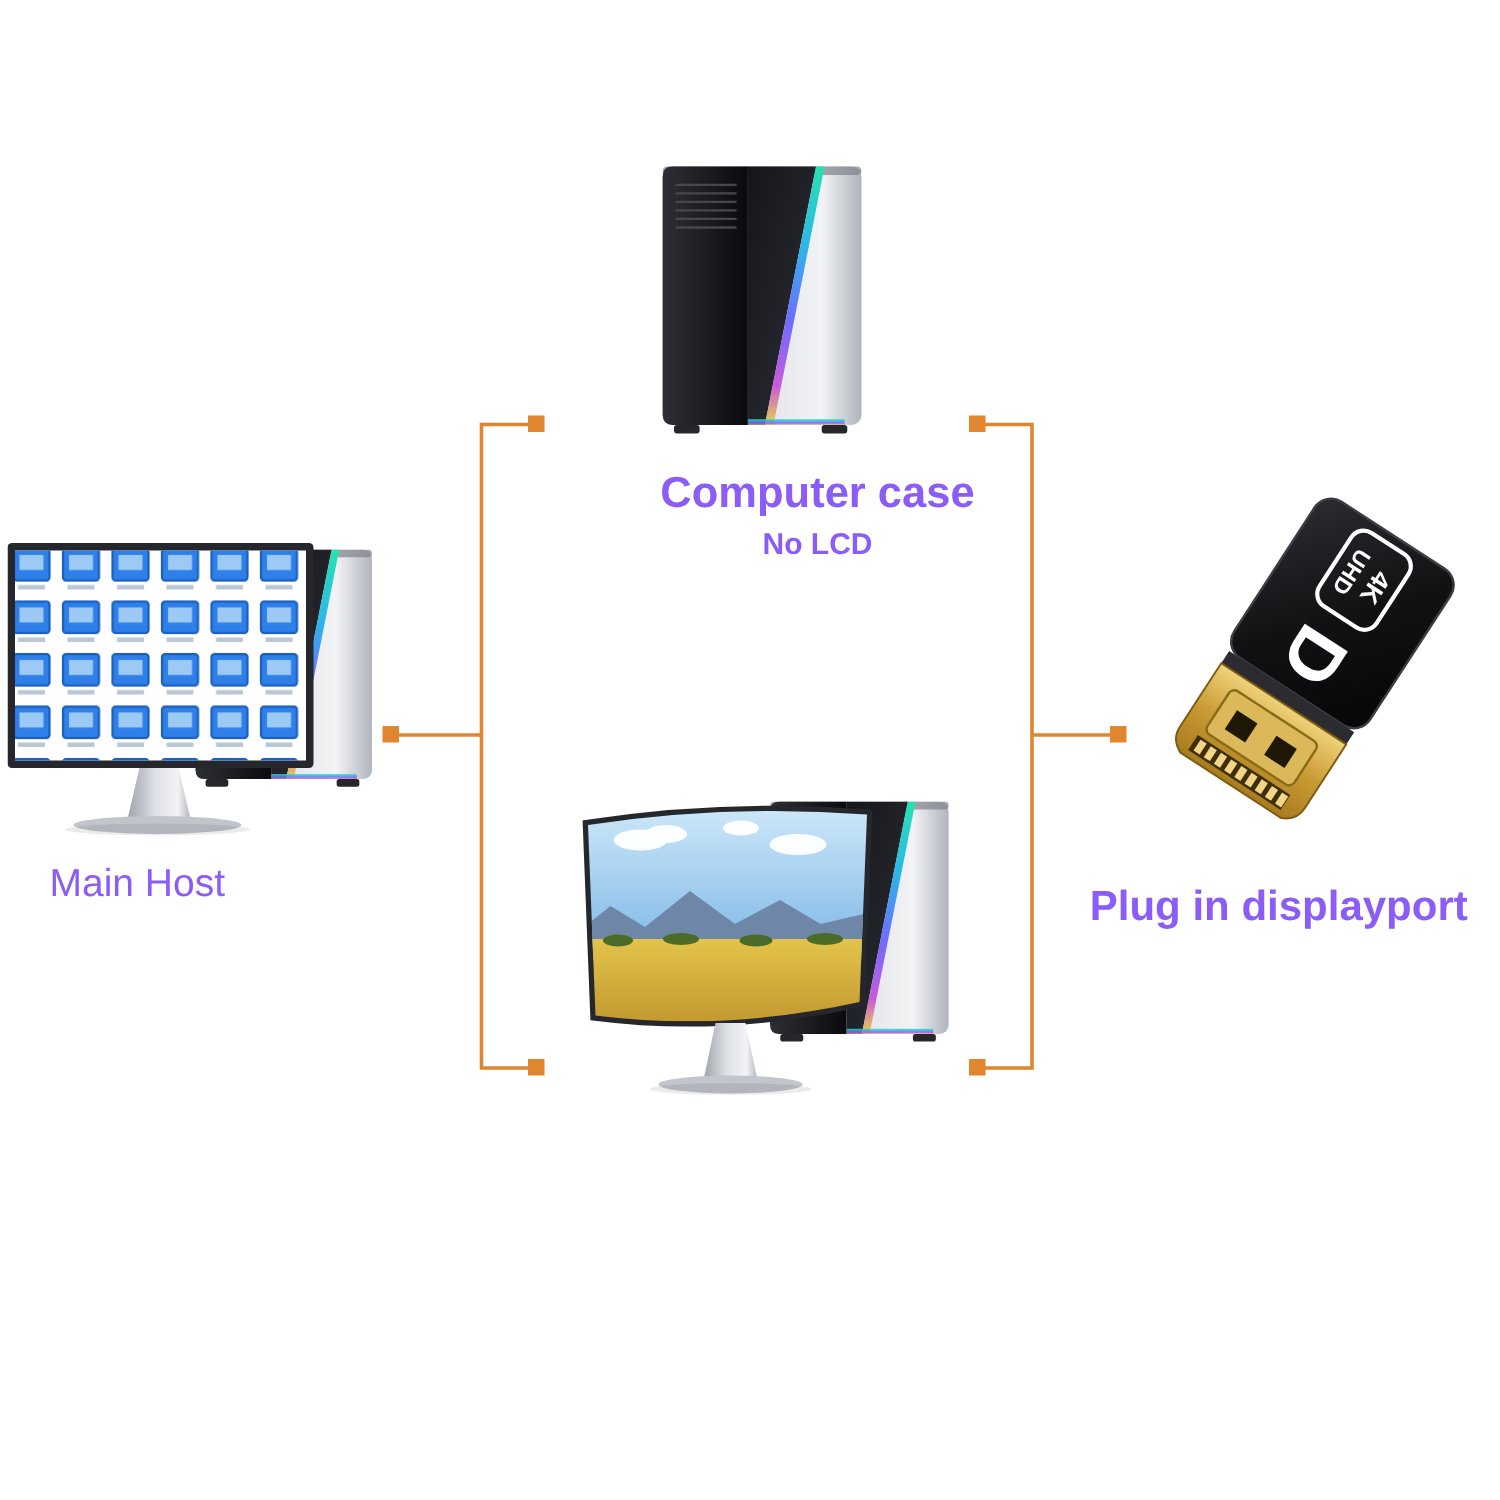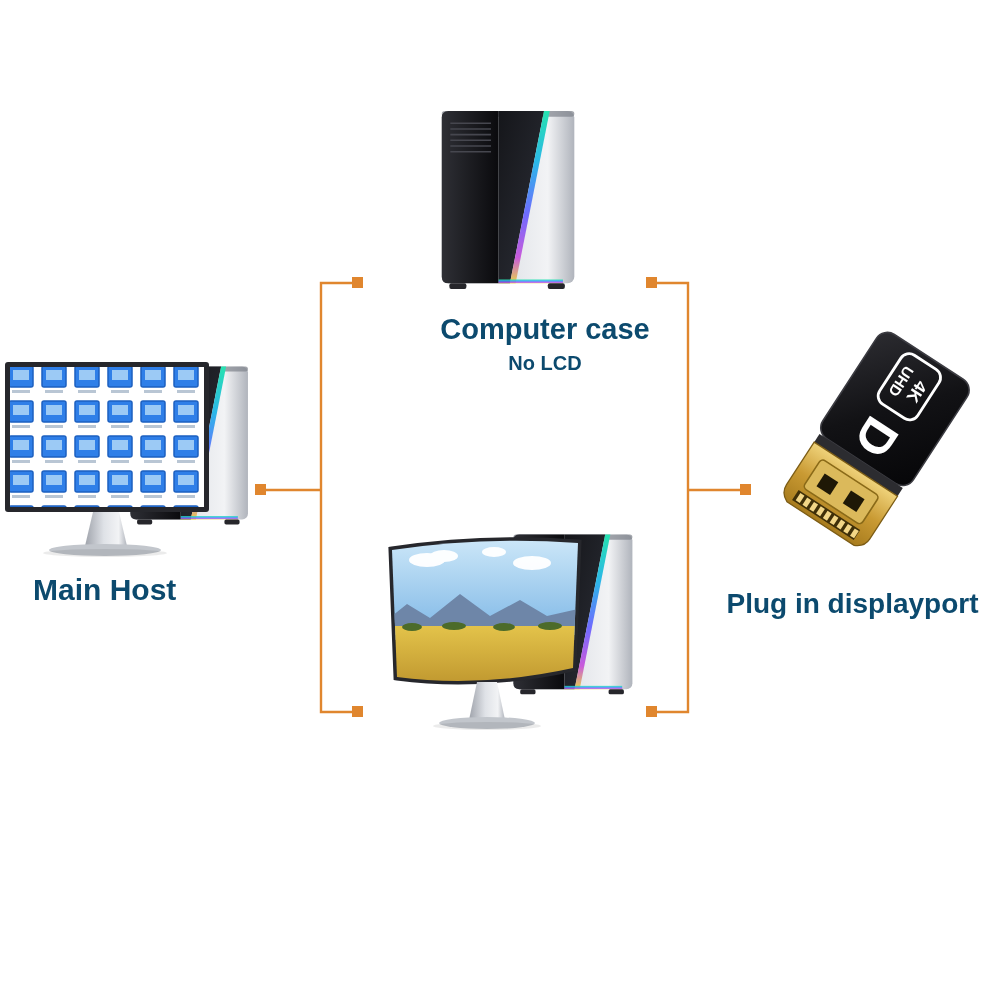--- a/index.html
+++ b/index.html
@@ -1,24 +1,24 @@
 <!DOCTYPE html>
 <html><head>
 <meta charset="utf-8">
 <style>
   html,body{margin:0;padding:0;}
   body{
     width:1000px;height:1000px;background:#ffffff;position:relative;
     font-family:"Liberation Sans", sans-serif;color:#000;overflow:hidden;
   }
   .abs{position:absolute;}
-  .label{position:absolute;color:#0c4a6e;letter-spacing:0;}
+  .label{position:absolute;color:#8b5cf6;letter-spacing:0;}
   #case-label-1{left:395px;top:313px;width:300px;font-size:29px;font-weight:600;text-align:center;}
   #case-label-2{left:395px;top:352px;width:300px;font-size:20px;font-weight:600;text-align:center;}
-  #main-host-label{left:33px;top:573px;font-size:30px;font-weight:700;text-align:right;}
+  #main-host-label{left:33px;top:573px;font-size:26px;font-weight:400;text-align:right;}
   #plug-label{left:700px;top:588px;width:305px;font-size:28px;font-weight:600;text-align:center;}
   svg text{font-family:"Liberation Sans", sans-serif;}
   svg{display:block;}
 </style>
 </head>
 <body>
 
 <svg width="0" height="0" style="position:absolute" aria-hidden="true">
   <defs>
     <linearGradient id="gSilver" x1="0" x2="1" y1="0" y2="0">

